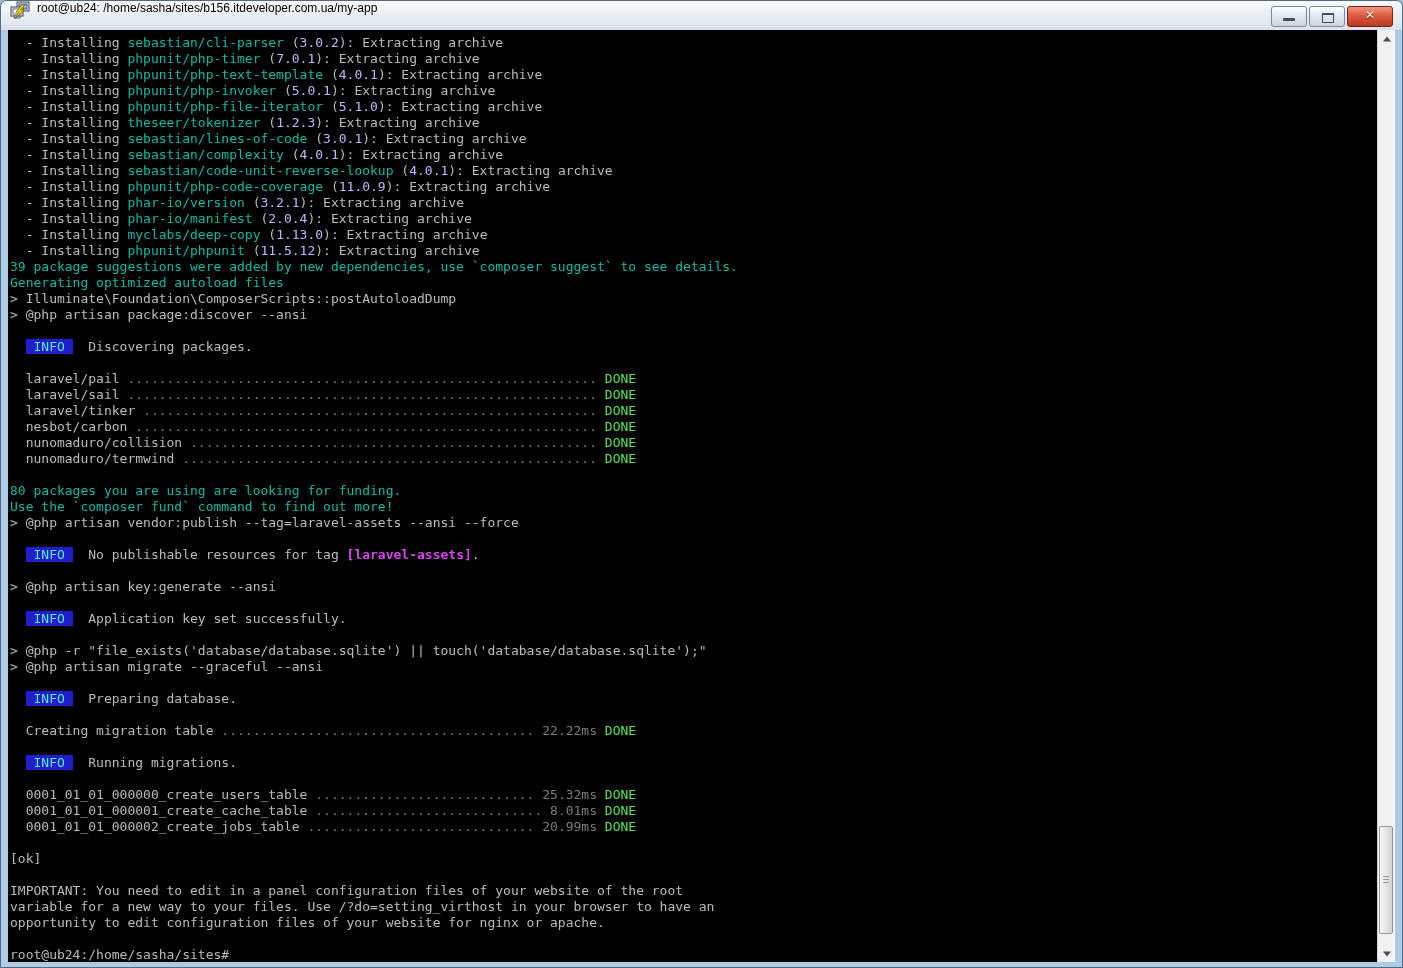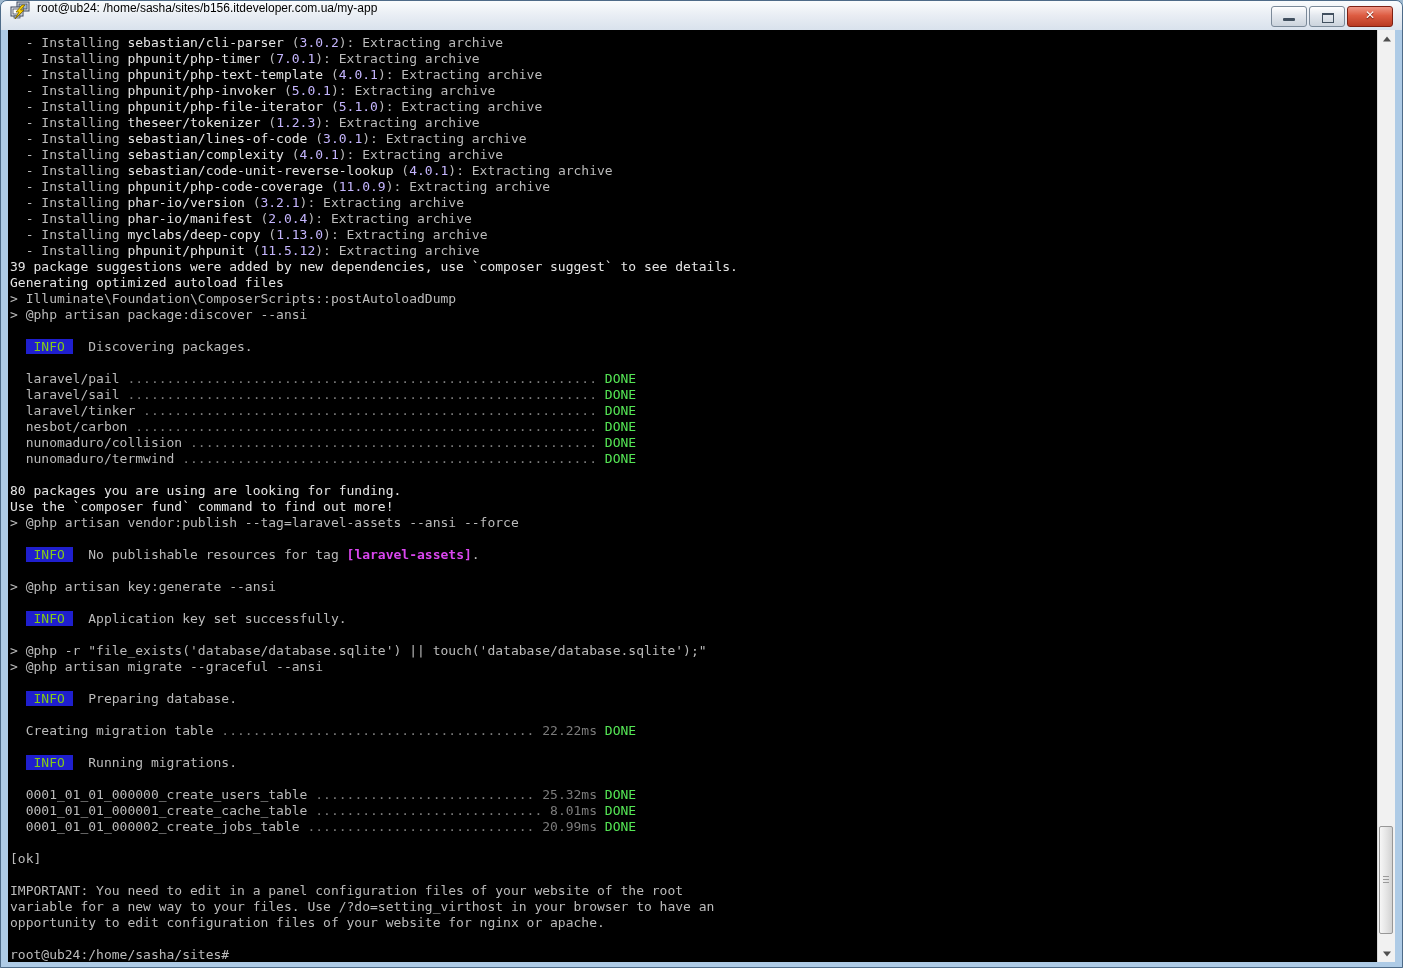--- a/index.html
+++ b/index.html
@@ -18,26 +18,26 @@
   .wbtn.close{width:46px;background:linear-gradient(#ef9785,#dd5c42 45%,#b93a22);border-color:#7e2012;}
   .glyph-min{position:absolute;left:11px;right:11px;bottom:5px;height:3px;background:#41505f;border-radius:1px;}
   .glyph-max{position:absolute;left:12px;top:6px;width:10px;height:7px;border:1px solid #41505f;border-top-width:2px;background:transparent;}
   .glyph-close{position:absolute;left:0;right:0;top:1px;text-align:center;font:bold 12px "DejaVu Sans",sans-serif;color:#fff;text-shadow:0 1px 1px #5e1208;}
   
   .terminal{position:absolute;left:7px;top:29px;width:1371px;height:932px;background:#000;
     font:13px/16px "DejaVu Sans Mono",monospace;color:#bbbbbb;white-space:pre;
     padding:5px 0 0 2px;box-sizing:border-box;overflow:hidden;}
   .tline{height:16px;}
   .c-d{color:#bbbbbb;}
-  .c-g{color:#e5e5e5;}
+  .c-g{color:#14b8a6;}
   .c-y{color:#c4b5fd;}
   .c-dim{color:#7c7c7c;}
   .c-done{color:#55e755;}
   .c-w{color:#d946ef;font-weight:bold;}
-  .c-info{color:#84cc16;background:#1f1fce;}
+  .c-info{color:#5eead4;background:#1f1fce;}
   
   .scrollbar{position:absolute;top:29px;right:7px;width:18px;height:932px;background:#f1f1f1;border-left:1px solid #d8d8d8;box-sizing:border-box;}
   .sb-btn{position:absolute;left:0;right:0;height:17px;}
   .sb-btn.up{top:0;}
   .sb-btn.down{bottom:0;}
   .tri-up,.tri-down{position:absolute;left:50%;top:50%;transform:translate(-50%,-50%);width:0;height:0;}
   .tri-up{border-left:4px solid transparent;border-right:4px solid transparent;border-bottom:5px solid #4f4f4f;}
   .tri-down{border-left:4px solid transparent;border-right:4px solid transparent;border-top:5px solid #4f4f4f;}
   .sb-thumb{position:absolute;left:1px;right:2px;top:796px;height:108px;border:1px solid #979797;border-radius:2px;
     background:linear-gradient(90deg,#f6f6f6,#e2e2e2 60%,#d2d2d2);box-sizing:border-box;}

